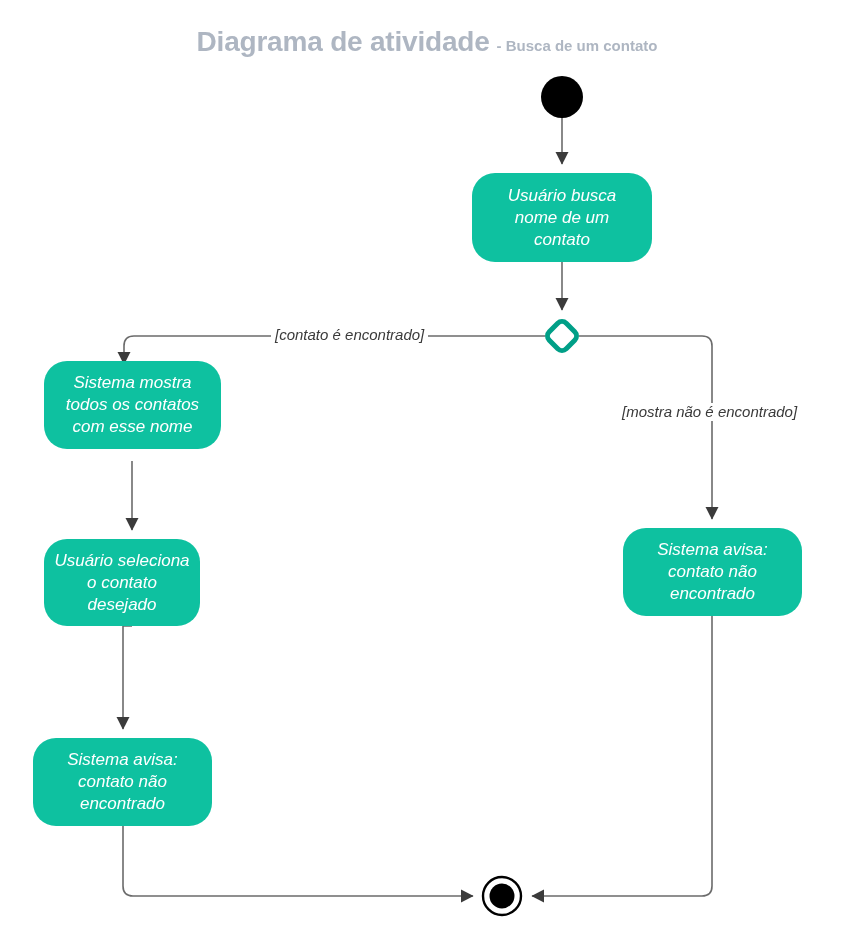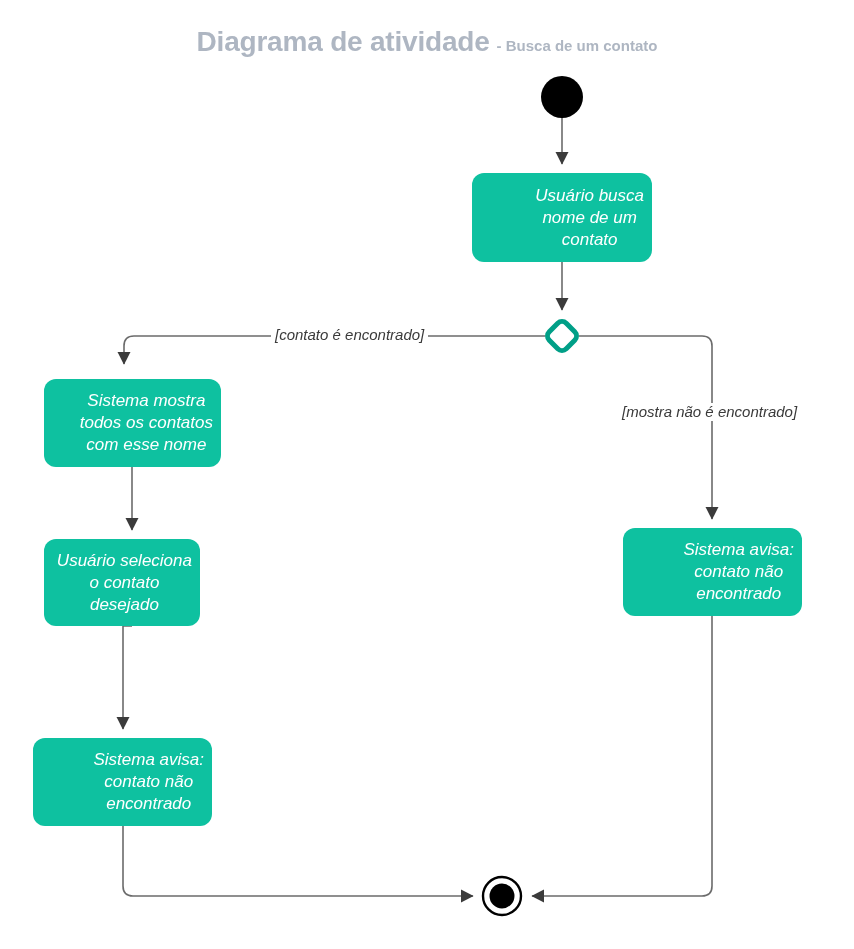--- a/index.html
+++ b/index.html
@@ -41,24 +41,24 @@
     position: absolute;
     left: 0;
     top: 0;
     width: 854px;
     height: 949px;
   }
 
   
   .activity-node {
     position: absolute;
-    border-radius: 12px;
+    border-radius: 23px;
     display: flex;
     align-items: center;
-    justify-content: flex-end;
+    justify-content: center;
     box-sizing: border-box;
     padding: 20px 8px;
   }
   .activity-label {
     color: #ffffff;
     font-style: italic;
     font-size: 17px;
     line-height: 22px;
     text-align: center;
     white-space: pre-line;
@@ -120,21 +120,21 @@
     <circle cx="502" cy="896" r="12.5" fill="#000000"></circle>
   </g>
 </svg>
 
 <div class="activity-node" style="left:472px; top:173px; width:180px; height:89px; background:#0ec1a0;">
   <span class="activity-label">Usuário busca
 nome de um
 contato</span>
 </div>
 
-<div class="activity-node" style="left:44px; top:379px; width:177px; height:88px; background:#0ec1a0;">
+<div class="activity-node" style="left:44px; top:361px; width:177px; height:88px; background:#0ec1a0;">
   <span class="activity-label">Sistema mostra
 todos os contatos
 com esse nome</span>
 </div>
 
 <div class="activity-node" style="left:44px; top:539px; width:156px; height:87px; background:#0ec1a0;">
   <span class="activity-label">Usuário seleciona
 o contato
 desejado</span>
 </div>

